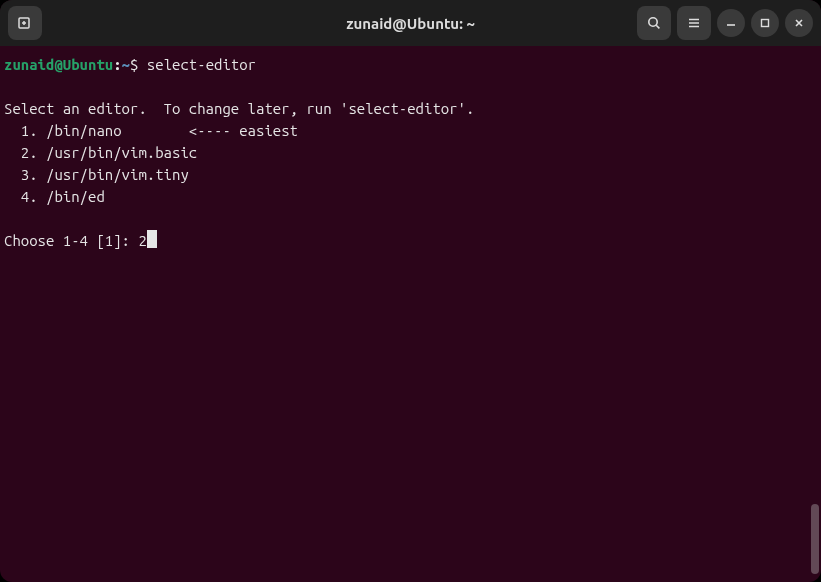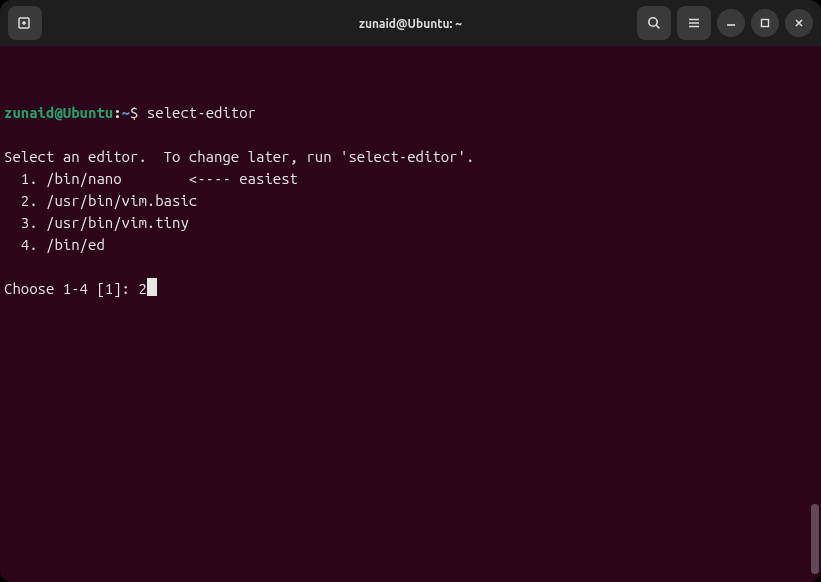--- a/index.html
+++ b/index.html
@@ -31,21 +31,21 @@
       padding: 0 8px;
       gap: 6px;
       position: relative;
     }
     .title {
       position: absolute;
       left: 50%;
       transform: translateX(-50%);
       color: #ddd;
       font-family: 'Ubuntu', sans-serif;
-      font-size: 12px;
+      font-size: 15px;
       font-weight: 600;
     }
     .tb-btn {
       width: 34px;
       height: 34px;
       border-radius: 8px;
       background: #3a3a3a;
       display: flex;
       align-items: center;
       justify-content: center;
@@ -76,21 +76,20 @@
     }
     .terminal {
       flex: 1;
       padding: 8px 4px;
       font-size: 15px;
       line-height: 22px;
       color: #e6e6e6;
       font-family: 'Ubuntu Mono', 'DejaVu Sans Mono', 'Courier New', monospace;
       white-space: pre;
       position: relative;
-      margin-top: 48px;
     }
     .prompt-user {
       color: #26a269;
       font-weight: bold;
     }
     .prompt-colon {
       color: #e6e6e6;
       font-weight: bold;
     }
     .prompt-path {

